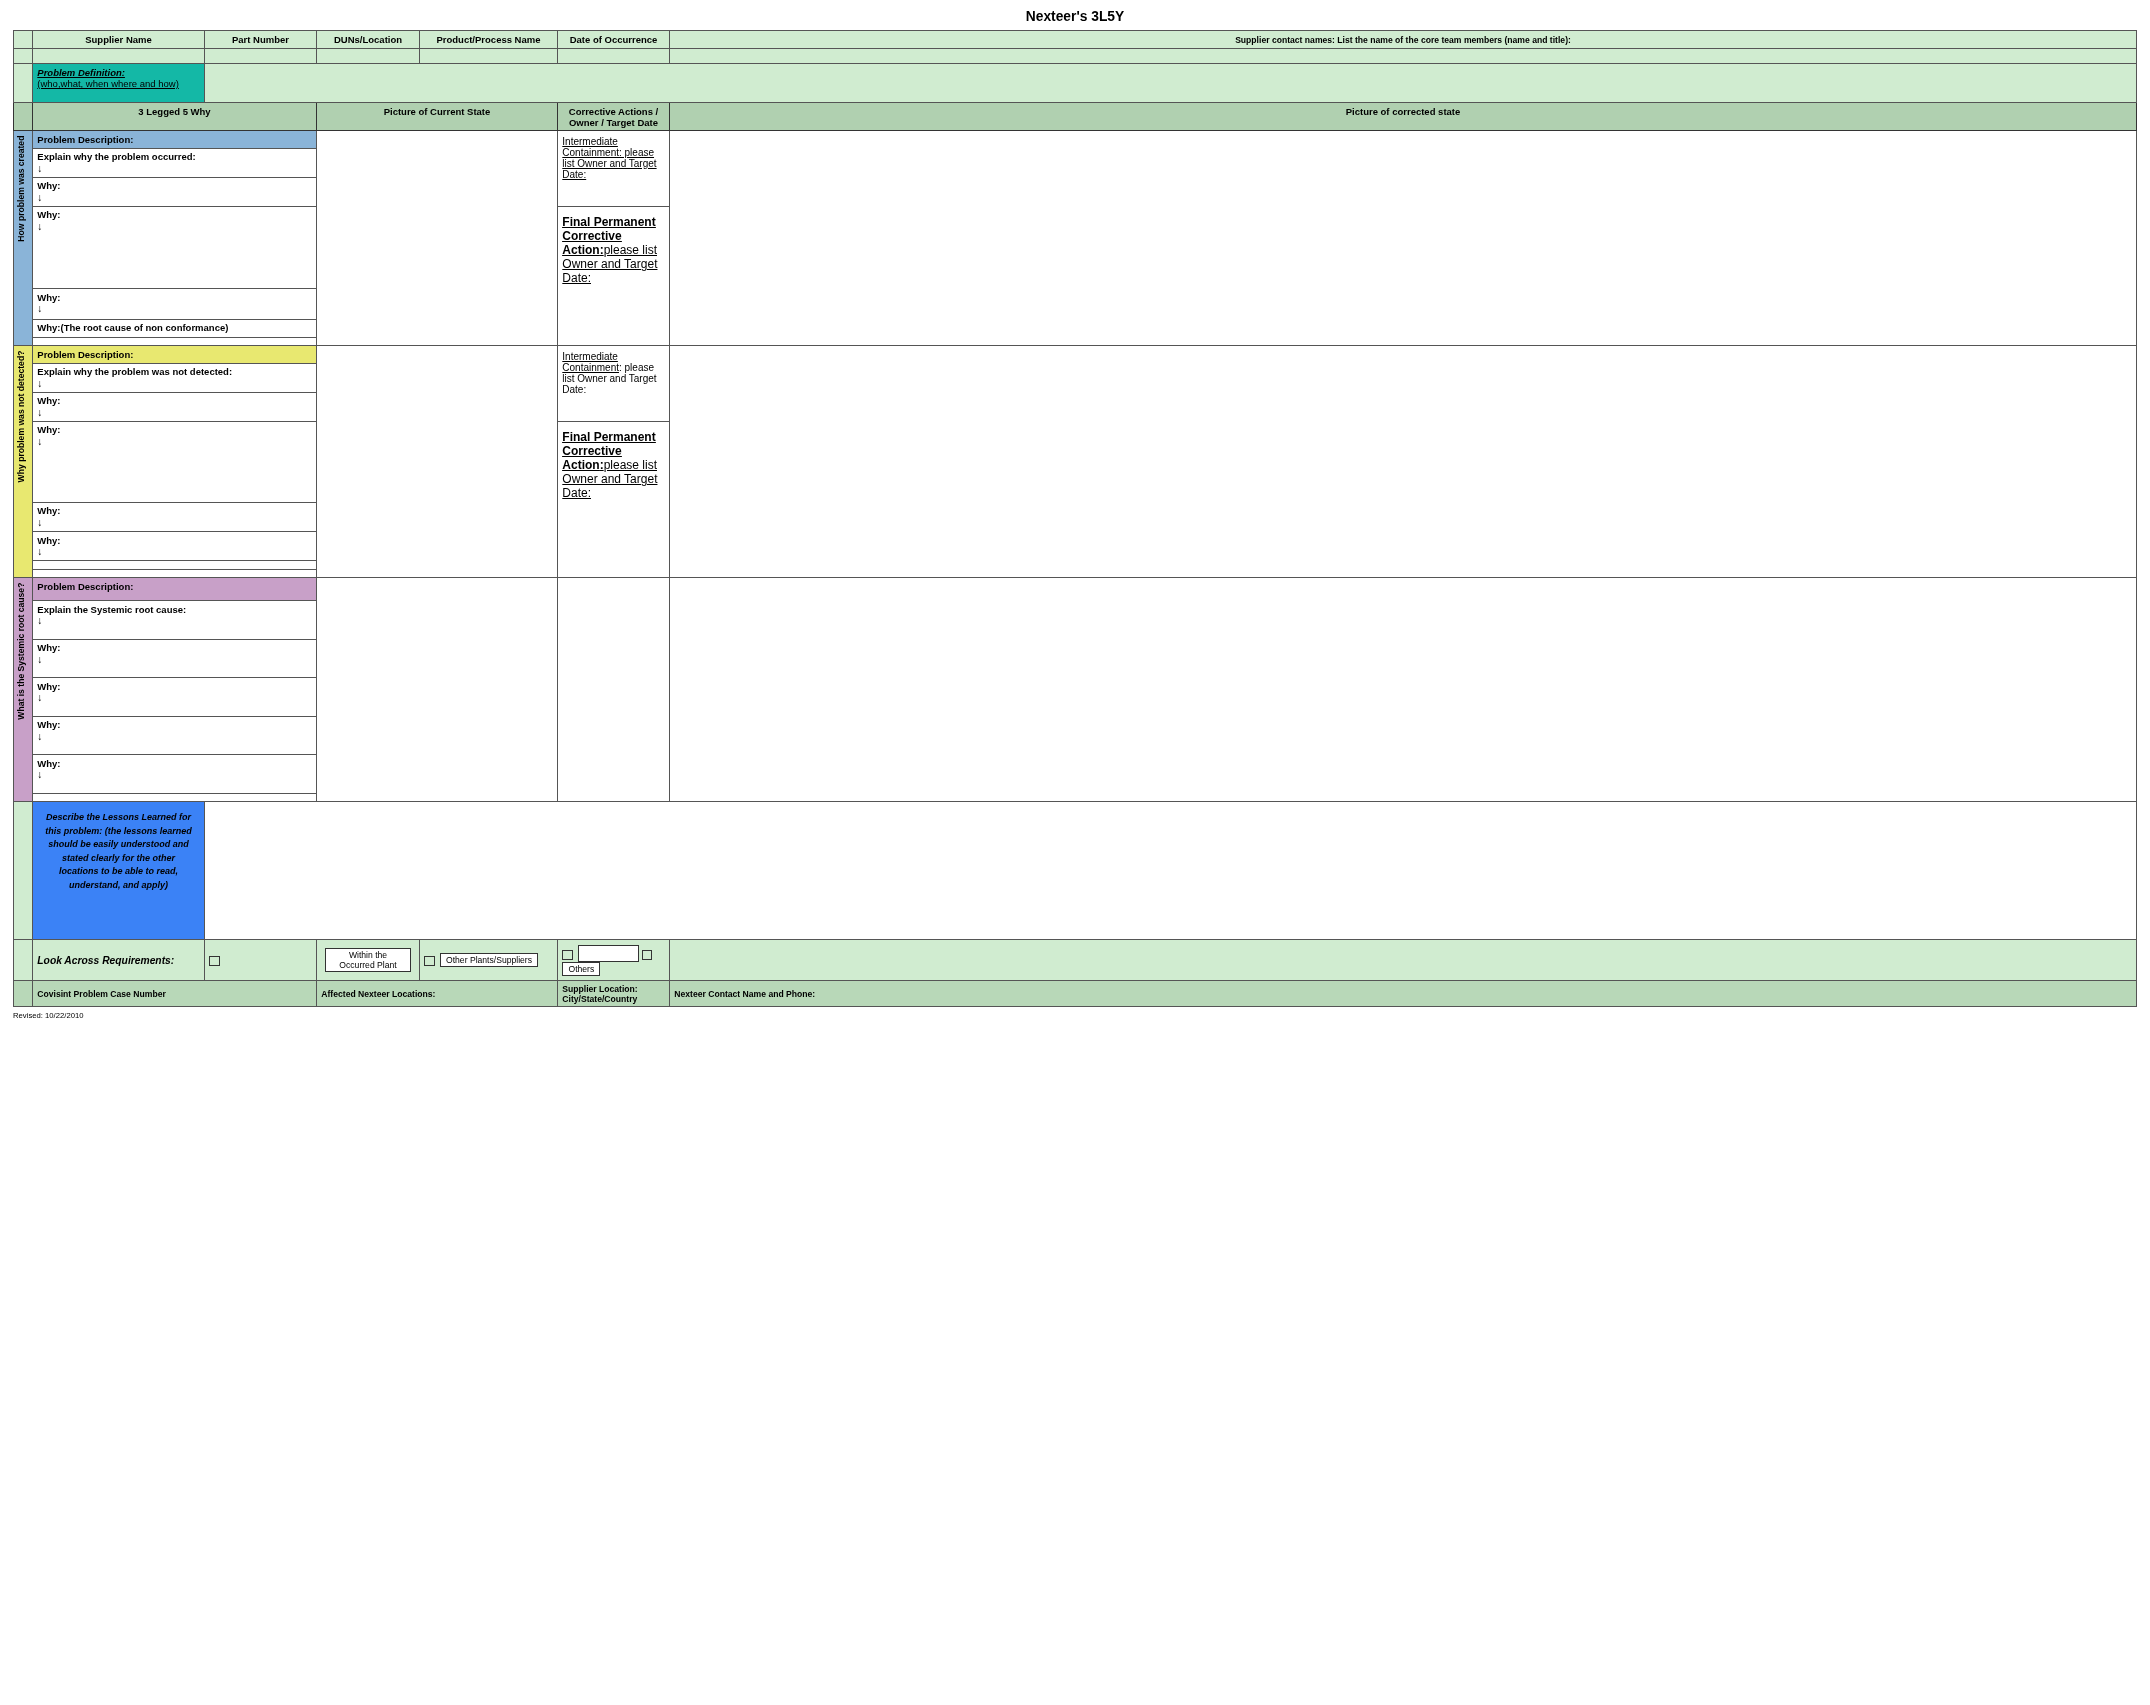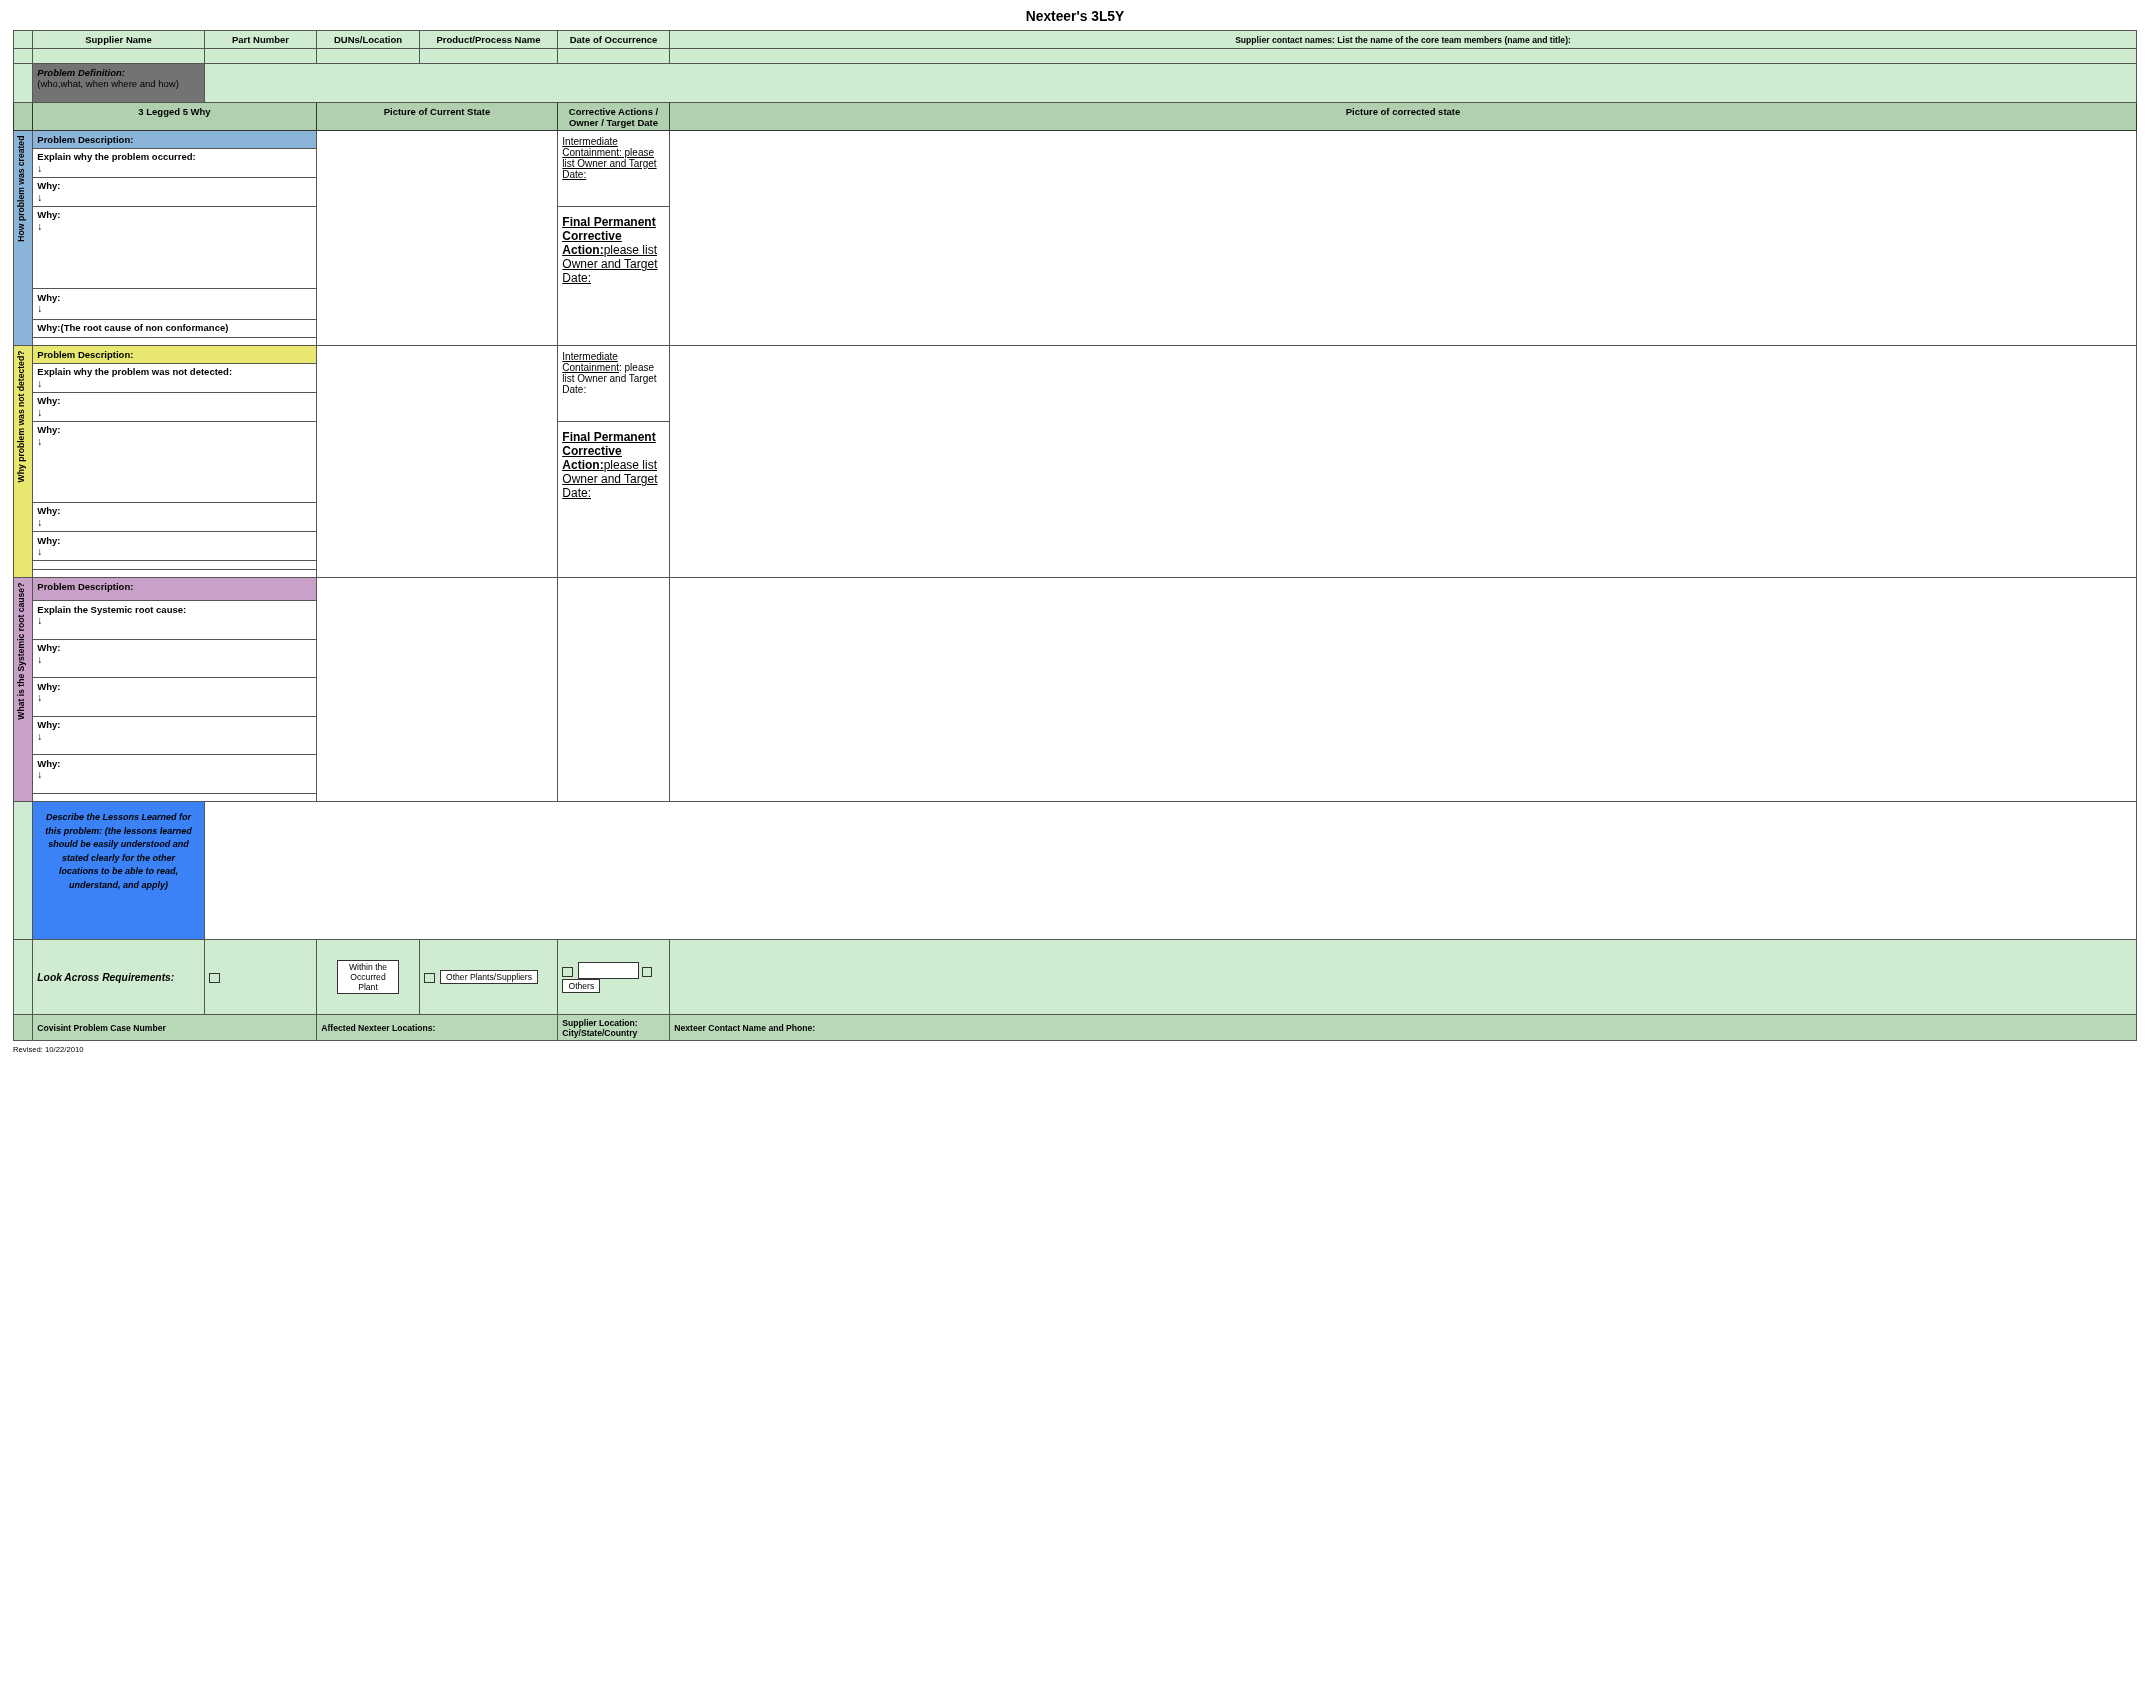--- a/index.html
+++ b/index.html
@@ -144,21 +144,21 @@
       <td style="background:#d0ecd0;"></td>
       <td style="background:#d0ecd0;"></td>
       <td style="background:#d0ecd0;"></td>
       <td style="background:#d0ecd0;"></td>
     </tr>
   </thead>
   <tbody>
 
     <tr class="problem-def-row">
       <td style="background:#d0ecd0; border-right:none;"></td>
-      <td colspan="1" style="background:#737373;">
+      <td colspan="1" style="background:#14b8a6;text-decoration:underline;">
         <div class="problem-def-label">Problem Definition:</div>
         <div>(who,what, when where and how)</div>
       </td>
       <td colspan="5" style="background:#d0ecd0; height:39px;"></td>
     </tr>
 
     <tr class="section-header-row">
       <td style="width:19px; border-right:none; background:#b0d0b0;"></td>
       <td colspan="2">3 Legged 5 Why</td>
       <td colspan="2">Picture of Current State</td>
@@ -322,21 +322,21 @@
       </td>
       <td colspan="5" style="background:#fff; height:138px;"></td>
     </tr>
 
     <tr class="look-across-row">
       <td style="border-right:none; background:#d0ecd0;"></td>
       <td colspan="1" style="font-weight:bold; font-style:italic; font-size:10.3px; background:#d0ecd0;">Look Across Requirements:</td>
       <td style="background:#d0ecd0;">
         <span class="checkbox-inline"></span>
       </td>
-      <td colspan="1" style="background:#d0ecd0; padding:20px;">
+      <td colspan="1" style="background:#d0ecd0; padding:8px;">
         <button class="look-across-btn">Within the Occurred Plant</button>
       </td>
       <td style="background:#d0ecd0;">
         <span class="checkbox-inline"></span>
         <button class="look-across-btn">Other Plants/Suppliers</button>
       </td>
       <td style="background:#d0ecd0;">
         <span class="checkbox-inline"></span>
         <input type="text" style="width: 60%; border: 0.9px solid rgb(51, 51, 51); height: 17px; padding: 0.9px 2.6px;">
         <span class="checkbox-inline"></span>

